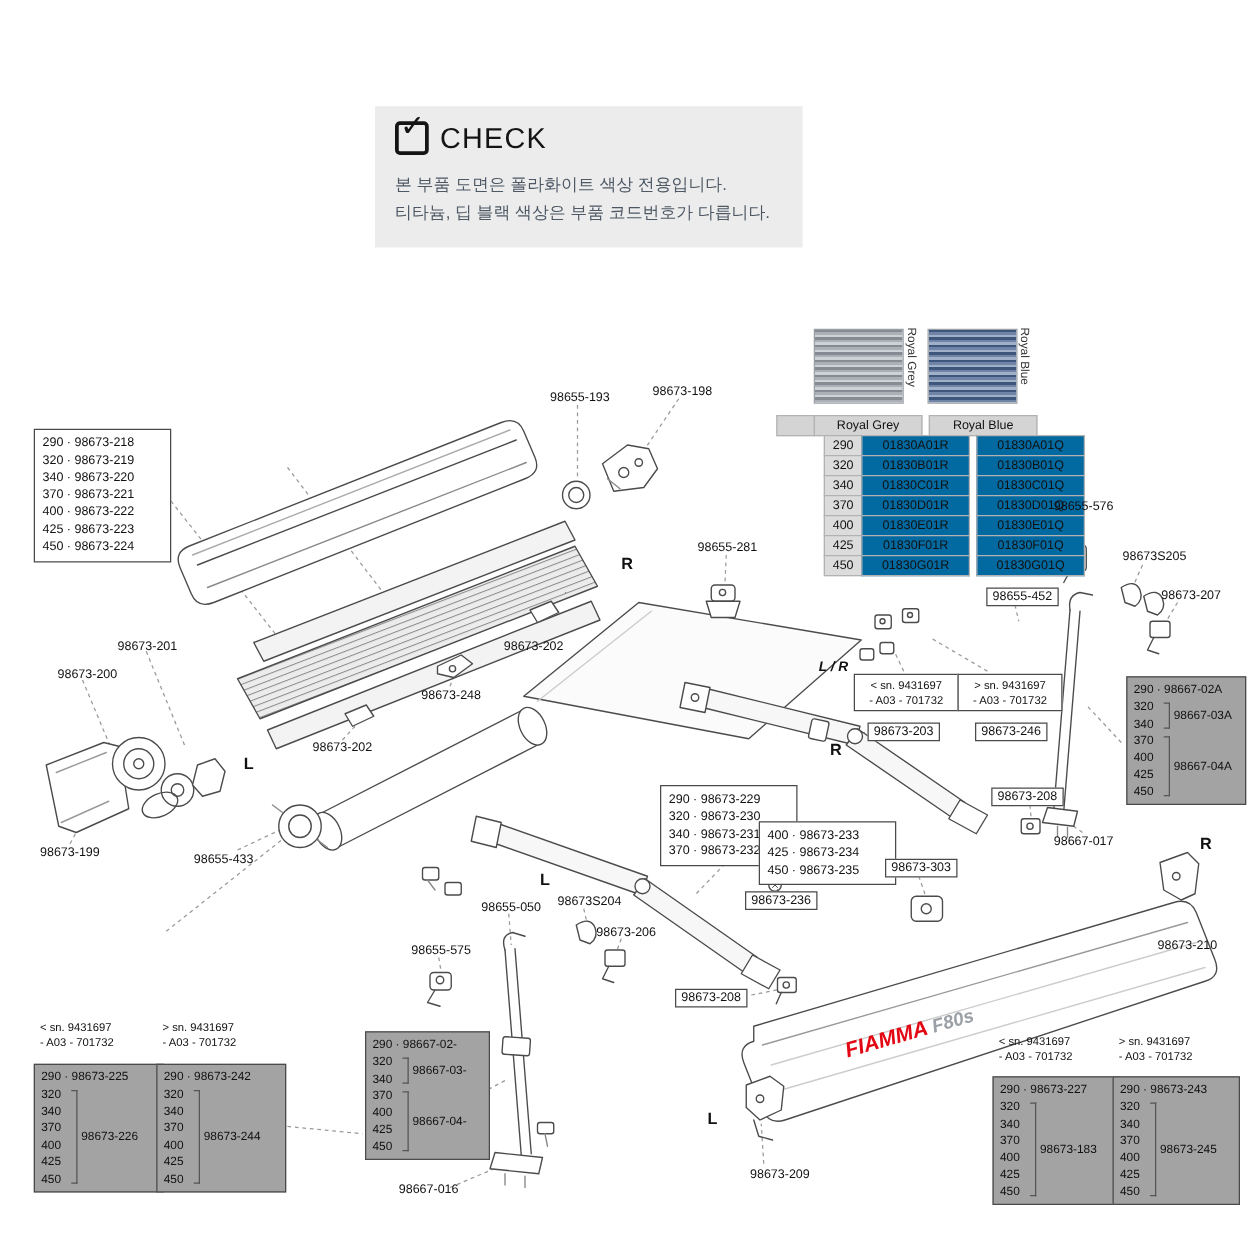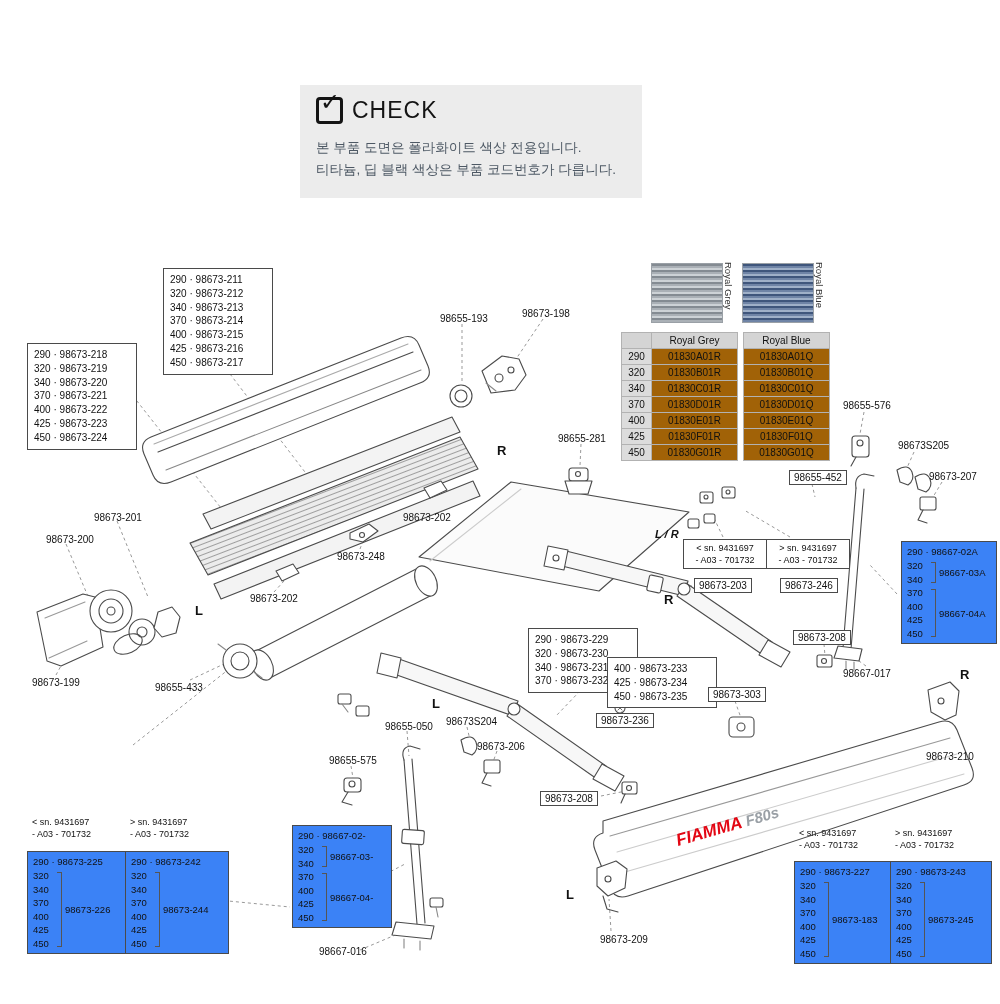--- a/index.html
+++ b/index.html
@@ -17,39 +17,39 @@
 
   
   .swatch{position:absolute;width:70px;height:58px;border:1px solid #9aa0a6;z-index:2;}
   .swatch.grey{left:651px;top:263px;background:repeating-linear-gradient(180deg,#848b92 0 2px,#aab0b6 2px 4px,#cdd2d6 4px 6px);}
   .swatch.blue{left:742px;top:263px;background:repeating-linear-gradient(180deg,#3f567c 0 2px,#6f84a6 2px 4px,#9fb0c8 4px 6px);}
   .swatch-label{position:absolute;writing-mode:vertical-rl;font-size:9.5px;color:#333;height:60px;z-index:2;white-space:nowrap;}
   .swatch-label.grey{left:723px;top:262px;}
   .swatch-label.blue{left:814px;top:262px;}
   .ctable{position:absolute;left:621px;top:332px;z-index:2;font-size:10px;}
   .crow{display:flex;}
-  .crow + .crow{margin-top:-1px;}
-  .ctable .c1,.ctable .c2,.ctable .c3{border:1px solid #b2b2b2;height:15px;line-height:15px;text-align:center;background:#a16207;}
+  .crow + .crow{margin-top:-1px;margin-left:38px;}
+  .ctable .c1,.ctable .c2,.ctable .c3{border:1px solid #b2b2b2;height:15px;line-height:15px;text-align:center;background:#0369a1;}
   .ctable .c1{width:29px;background:#dcdcdc;}
   .ctable .c2{width:85px;margin-left:-1px;}
   .ctable .c3{width:85px;}
   .ctable .gap{width:5px;}
   .crow.chead .c1,.crow.chead .c2,.crow.chead .c3{background:#d4d4d4;font-weight:normal;}
 
   
   .lbl{position:absolute;font-size:10px;color:#111;white-space:nowrap;z-index:3;}
   .lbl.boxed{border:1px solid #4a4a4a;background:#fff;padding:1px 4px;}
   .lbox{position:absolute;border:1px solid #4a4a4a;background:#fff;padding:4px 6px;font-size:10px;line-height:13.8px;white-space:pre-line;z-index:3;}
   .snbox{position:absolute;border:1px solid #4a4a4a;background:#fff;padding:2px 4px;font-size:9px;line-height:12px;white-space:pre-line;text-align:center;z-index:3;}
   .sntext{position:absolute;font-size:9px;line-height:12px;white-space:pre-line;text-align:left;z-index:3;color:#111;}
   .mark{position:absolute;font-size:13px;font-weight:bold;z-index:3;color:#111;}
   .mark.small{font-size:11px;font-style:italic;}
 
   
-  .bbox{position:absolute;border:1px solid #4a4a4a;background:#3b82f6;padding:3px 5px;font-size:9.5px;z-index:3;}
+  .bbox{position:absolute;border:1px solid #4a4a4a;background:#a3a3a3;padding:3px 5px;font-size:9.5px;z-index:3;}
   .bfirst{line-height:14px;white-space:nowrap;}
   .bgrp{display:flex;align-items:center;}
   .bsizes{white-space:pre-line;line-height:13.5px;width:24px;}
   .bbrace{width:4px;align-self:stretch;border-top:1px solid #555;border-right:1px solid #555;border-bottom:1px solid #555;margin:3px 0;}
   .bcode{margin-left:3px;white-space:nowrap;text-align:right;}
 </style>
 </head>
 <body>
 
 <div class="page">
@@ -309,27 +309,20 @@
         <div class="c3">01830F01Q</div>
       </div>
     <div class="crow">
         <div class="c1">450</div>
         <div class="c2">01830G01R</div>
         <div class="gap"></div>
         <div class="c3">01830G01Q</div>
       </div>
   </div>
 
-  <div class="lbox" style="left:163px;top:268px;width:96px">290 · 98673-211
-320 · 98673-212
-340 · 98673-213
-370 · 98673-214
-400 · 98673-215
-425 · 98673-216
-450 · 98673-217</div>
   <div class="lbox" style="left:27px;top:343px;width:96px">290 · 98673-218
 320 · 98673-219
 340 · 98673-220
 370 · 98673-221
 400 · 98673-222
 425 · 98673-223
 450 · 98673-224</div>
   <div class="lbox" style="left:528px;top:628px;width:96px">290 · 98673-229
 320 · 98673-230
 340 · 98673-231

